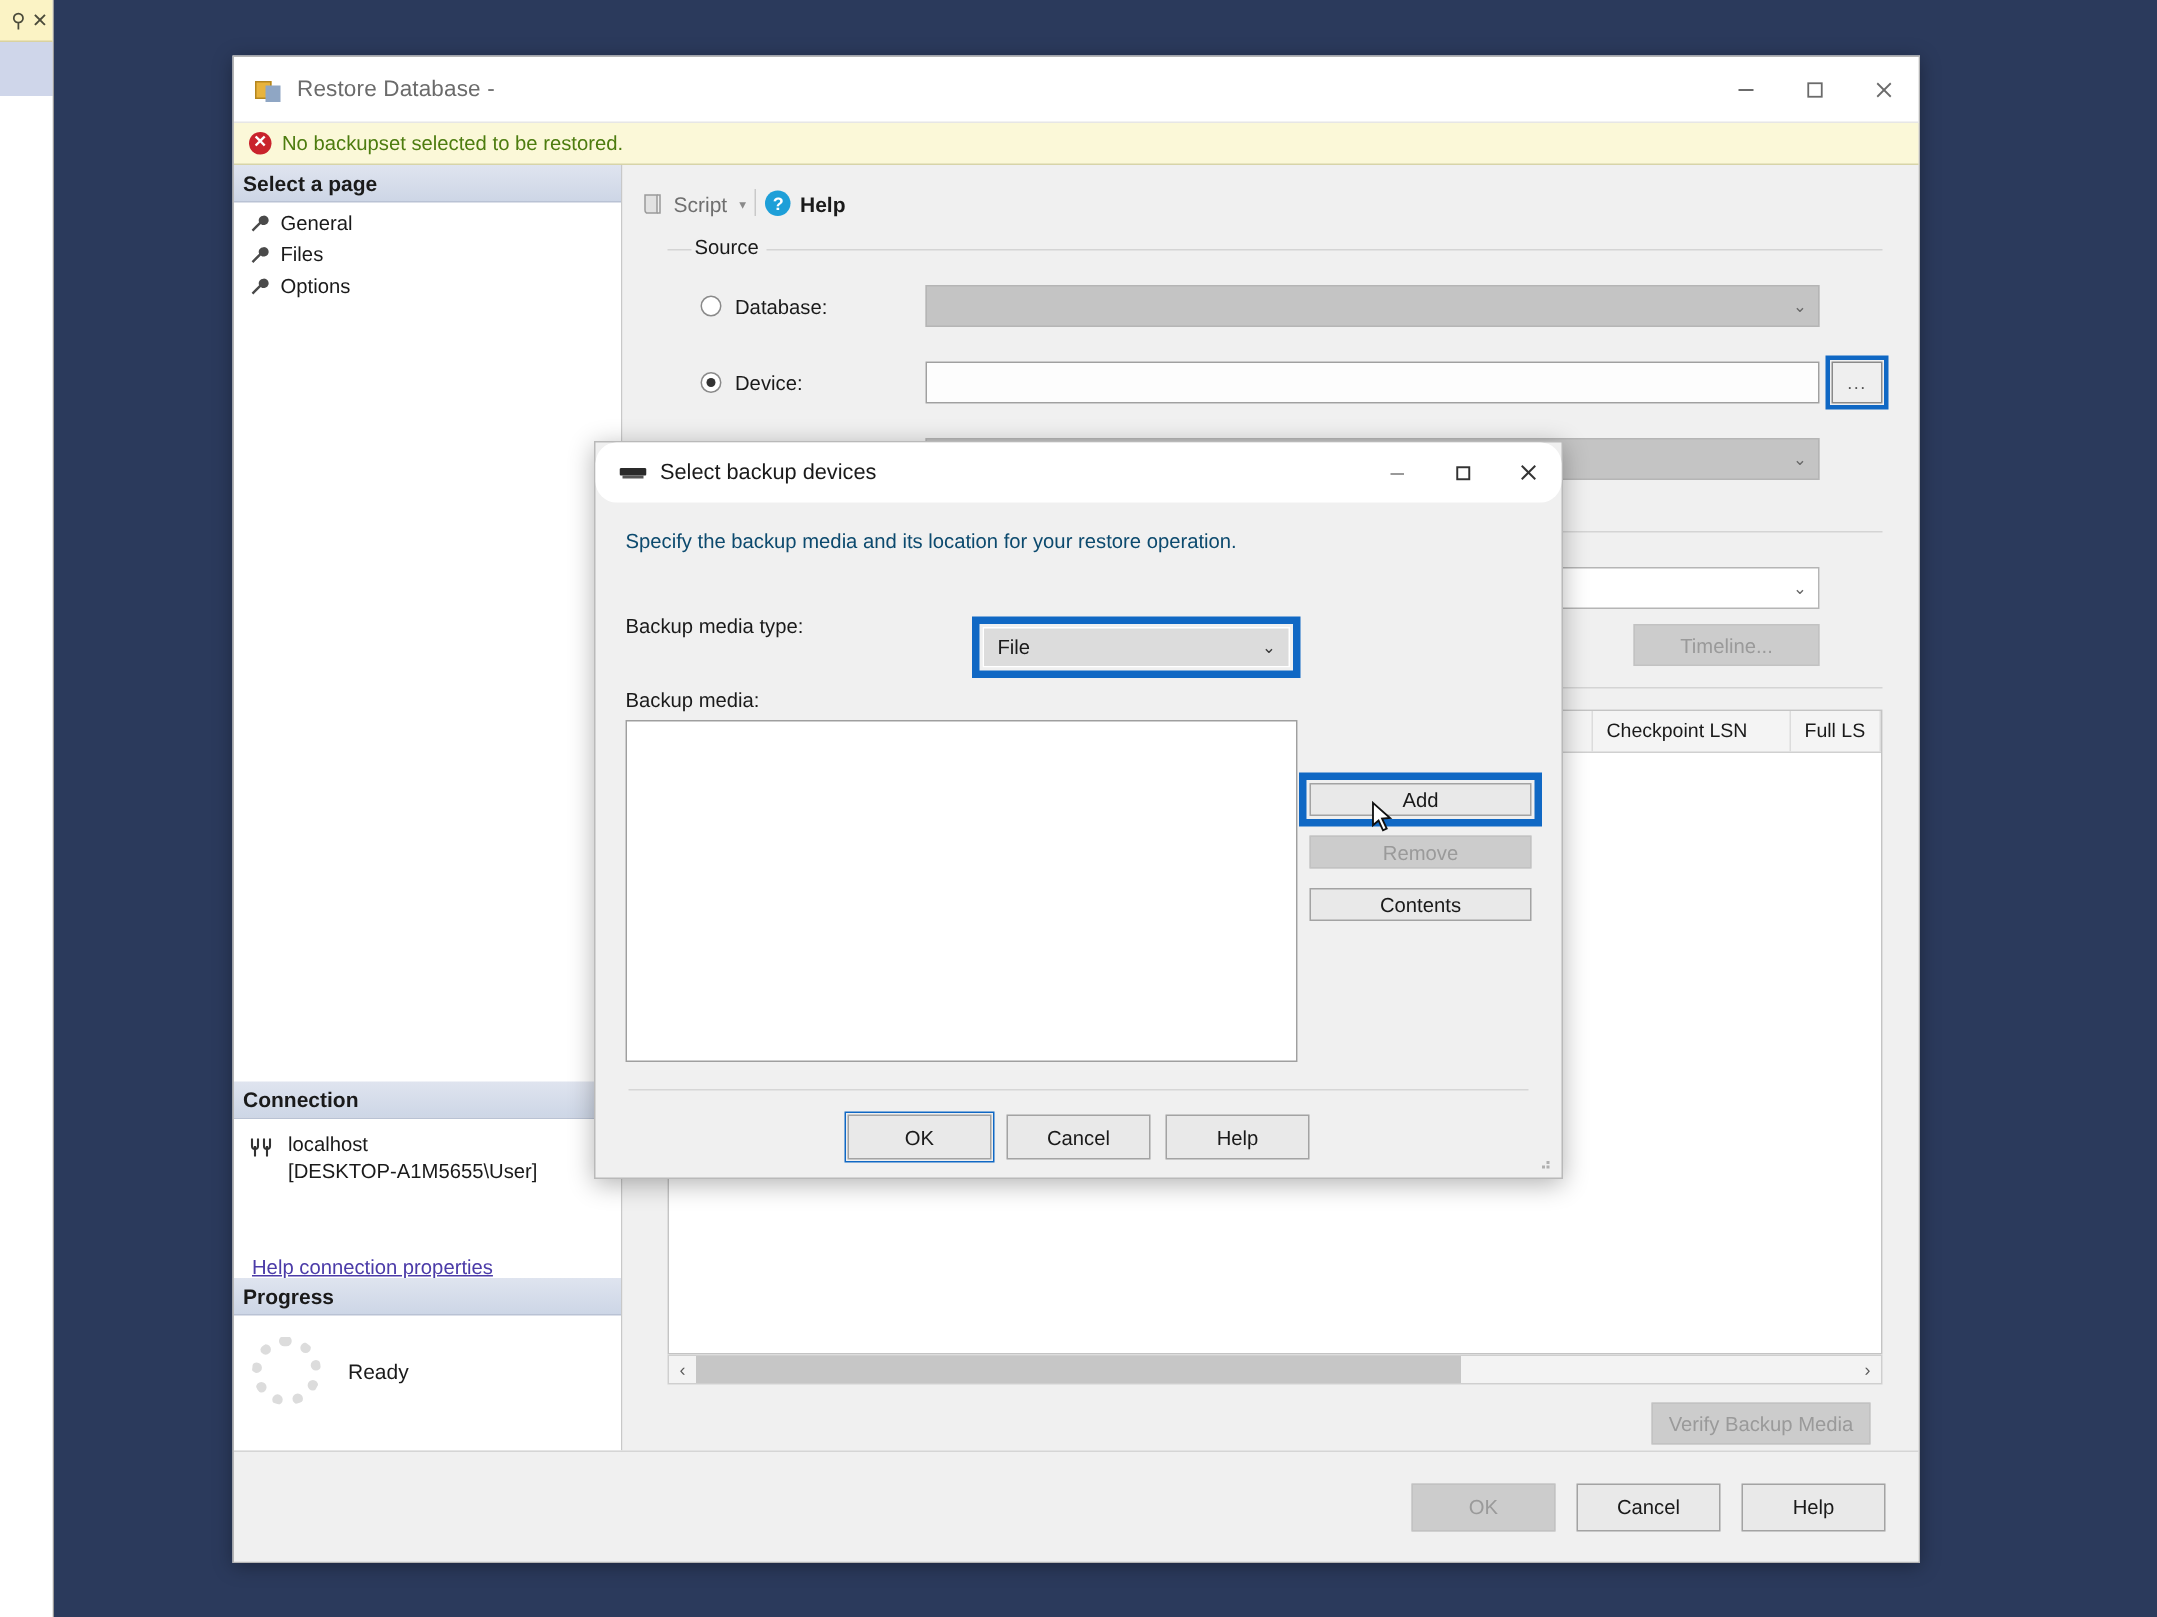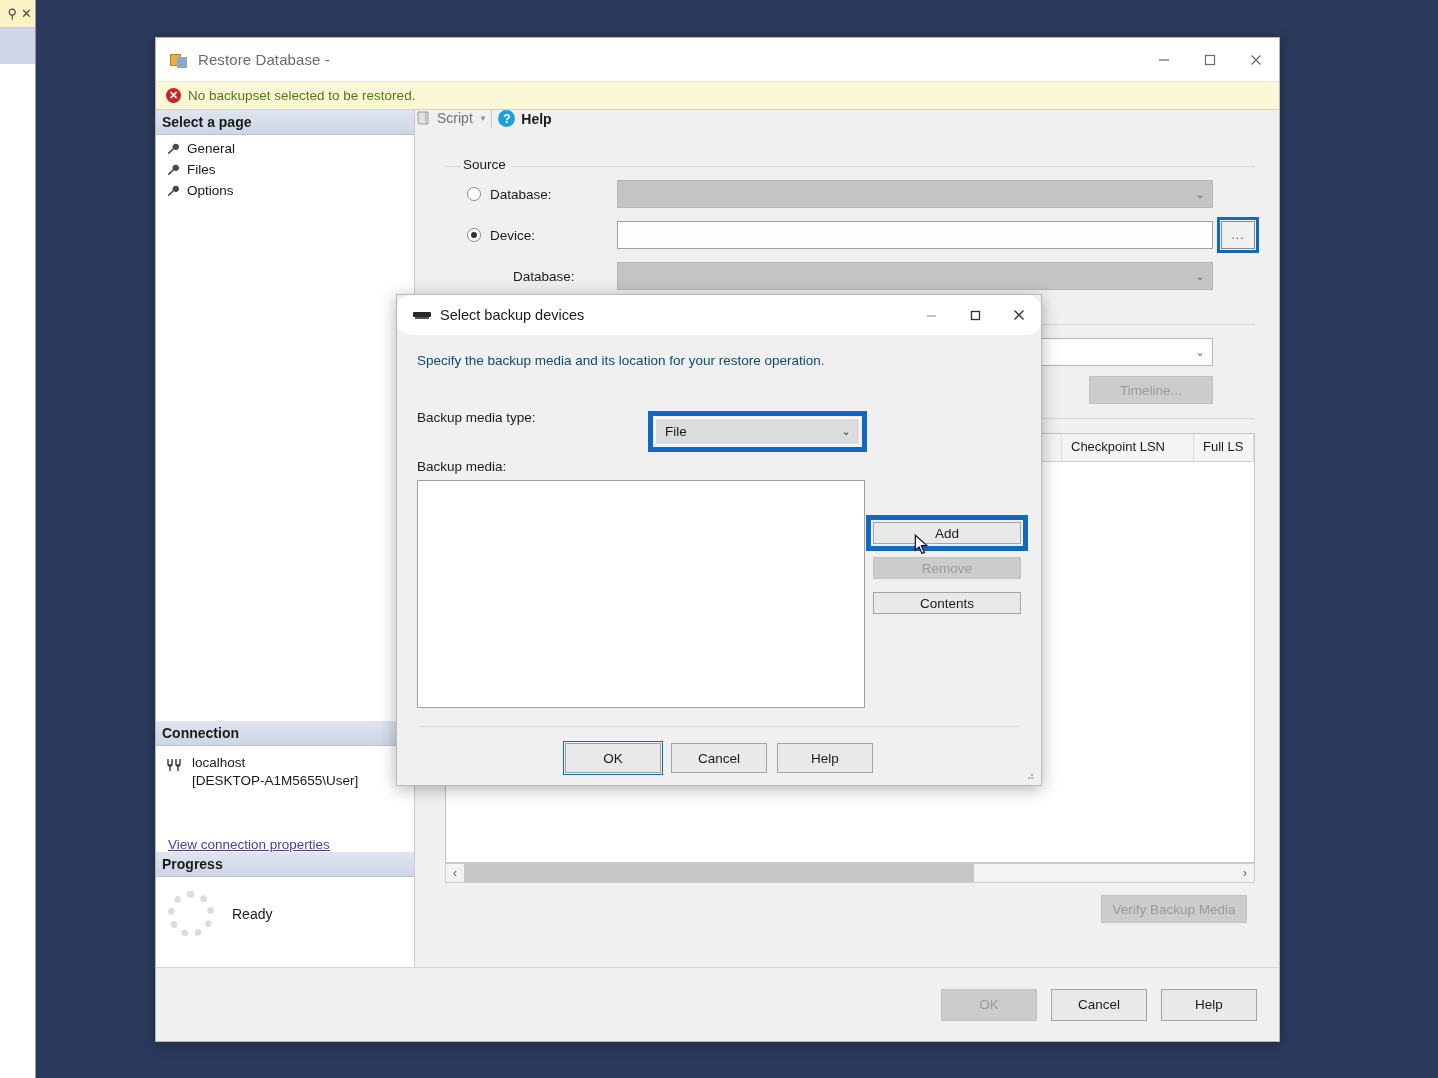--- a/index.html
+++ b/index.html
@@ -103,42 +103,42 @@
   }
   .progress-body { display: flex; align-items: center; padding: 14px 0 0 12px; gap: 18px; }
   .spinner {
     width: 46px; height: 46px; border-radius: 50%;
     border: 7px dotted #dcdcdc;
   }
   .progress-text { font-size: 14px; color: #1a1a1a; }
 
   
   .rightpane { flex: 1 1 auto; background: #f0f0f0; display: flex; flex-direction: column; min-width: 0; }
-  .toolbar { height: 34px; display: flex; align-items: flex-start; gap: 0; flex: 0 0 auto; }
+  .toolbar { height: 34px; display: flex; align-items: flex-end; gap: 0; padding-left: 12px; flex: 0 0 auto; }
   .tool-item { display: flex; align-items: center; gap: 6px; font-size: 14px; color: #6f6f6f; }
   .script-icon { width: 16px; height: 16px; }
   .caret-down { font-size: 9px; color: #8a8a8a; margin-left: 2px; }
   .tool-sep { width: 1px; height: 18px; background: #c9c9c9; margin: 0 6px; }
   .help-item { color: #1a1a1a; font-weight: bold; font-size: 14px; }
   .help-icon {
     width: 17px; height: 17px; border-radius: 50%; background: #1e9fd8;
     color: #fff; font-size: 12px; font-weight: bold;
     display: flex; align-items: center; justify-content: center;
   }
 
   .content { flex: 1 1 auto; padding: 14px 24px 0 30px; min-height: 0; position: relative; }
 
   .group { position: relative; margin-top: 4px; }
   .group-legend {
     position: absolute; top: -9px; left: 16px; background: #f0f0f0;
     padding: 0 5px 0 2px; font-size: 13.5px; color: #1a1a1a;
   }
   .group-line { border-top: 1px solid #d4d4d4; margin-top: 8px; }
 
-  .frow { display: flex; align-items: center; margin-top: 13px; }
+  .frow { display: flex; align-items: center; margin-top: 23px; }
   .frow .lbl { font-size: 13.5px; color: #1a1a1a; }
   .radio-wrap { display: flex; align-items: center; gap: 9px; width: 172px; padding-left: 22px; }
   .radio {
     width: 14px; height: 14px; border-radius: 50%;
     border: 1px solid #8a8a8a; background: #fff; position: relative; flex: 0 0 auto;
   }
   .radio.checked::after {
     content: ""; position: absolute; left: 3px; top: 3px;
     width: 6px; height: 6px; border-radius: 50%; background: #333;
   }
@@ -306,21 +306,21 @@
             <path d="M2 2v5a2 2 0 0 0 4 0V2" stroke="#333" stroke-width="1.4" fill="none"></path>
             <line x1="4" y1="7" x2="4" y2="14" stroke="#333" stroke-width="1.4"></line>
             <path d="M10 2v5a2 2 0 0 0 4 0V2" stroke="#333" stroke-width="1.4" fill="none"></path>
             <line x1="12" y1="7" x2="12" y2="14" stroke="#333" stroke-width="1.4"></line>
           </svg>
           <div class="conn-text">
             <div>localhost</div>
             <div>[DESKTOP-A1M5655\User]</div>
           </div>
         </div>
-        <a class="conn-link" href="#">View connection properties</a>
+        <a class="conn-link" href="#">Help connection properties</a>
       </div>
 
       <div class="pane-header">Progress</div>
       <div class="progress-body">
         <span class="spinner"></span>
         <span class="progress-text">Ready</span>
       </div>
       <div style="height:30px"></div>
     </div>
 

